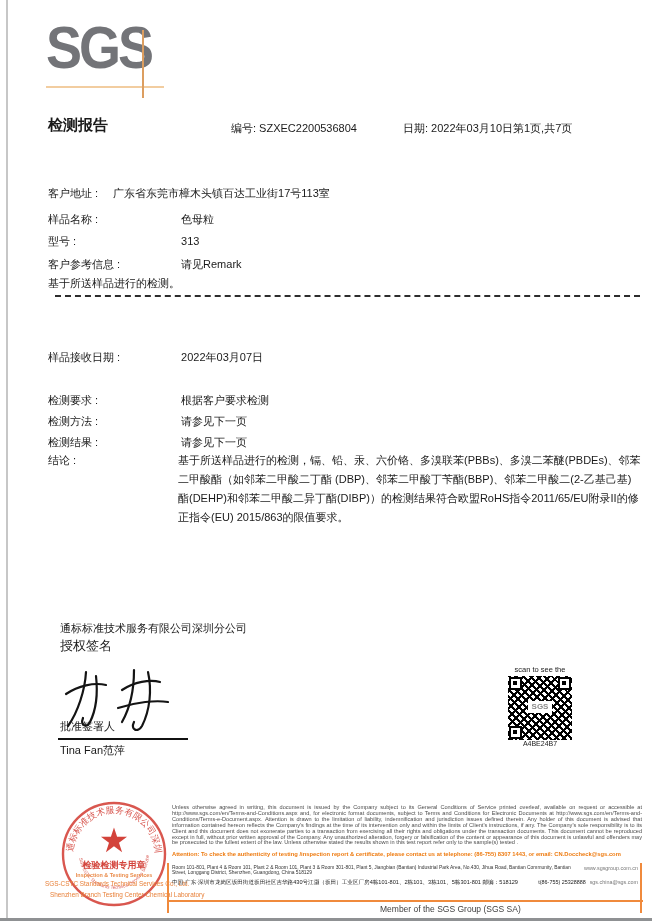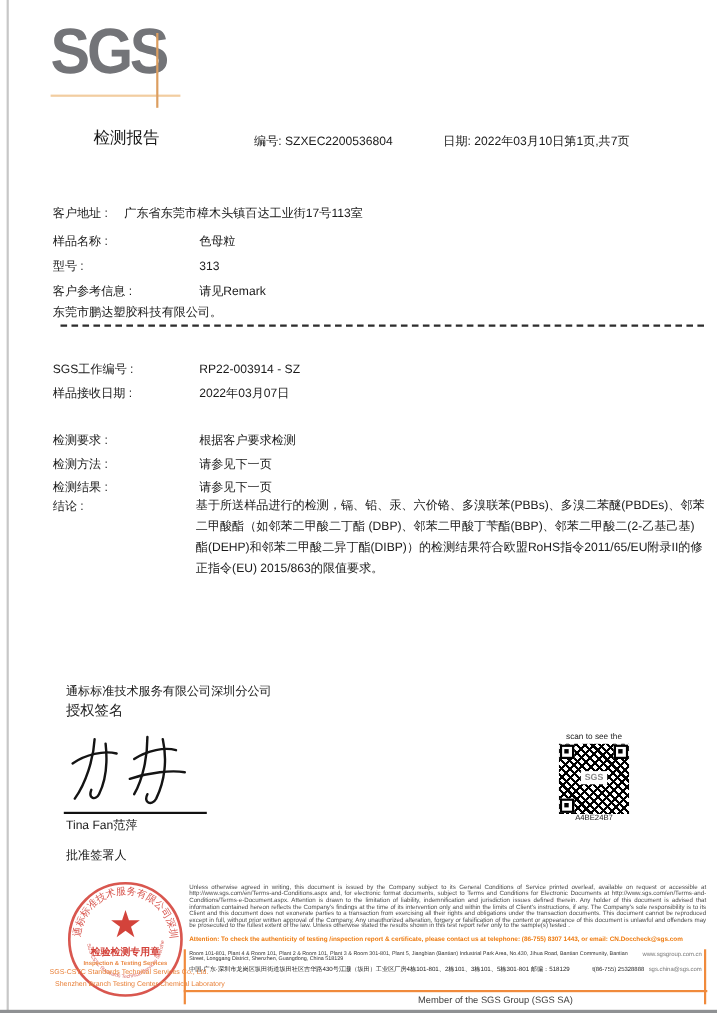--- a/index.html
+++ b/index.html
@@ -8,39 +8,39 @@
     font-family:"Liberation Sans","DejaVu Sans",sans-serif;color:#1a1a1a;
   }
   .edge-left{position:absolute;left:6px;top:0;width:2px;height:921px;background:#c7c7c7;}
   .edge-bottom{position:absolute;left:0;top:918px;width:652px;height:3px;background:#8f9193;}
 
   
   .logo{position:absolute;left:46px;top:16px;font-size:54px;font-weight:bold;
         color:#737478;letter-spacing:-3px;transform:scaleY(1.08);}
   .logo-underline{position:absolute;left:46px;top:86px;width:118px;height:2px;background:#f2cda0;}
   .logo-vline{position:absolute;left:142px;top:30px;width:2px;height:68px;background:#dc9e60;}
-  .report-title{position:absolute;left:48px;top:116px;font-size:15px;font-weight:normal;margin-left:37px;}
+  .report-title{position:absolute;left:48px;top:116px;font-size:15px;font-weight:bold;}
   .hline-item{position:absolute;top:121px;font-size:11px;}
   .no{left:231px;} .date{left:403px;} .pages{left:513px;}
 
   
   .row{position:absolute;left:48px;font-size:11px;white-space:nowrap;}
   .row .lab{display:inline-block;}
   .w62{width:62px;} .w130{width:130px;}
   .dash-sep{position:absolute;left:55px;top:295px;width:585px;border-top:2px dashed #2d2d2d;}
   .conclusion{position:absolute;left:178px;top:451px;width:463px;font-size:11px;line-height:19px;}
   .conclusion-label{position:absolute;left:48px;top:453px;font-size:11px;}
 
   
   .sig-company{position:absolute;left:60px;top:621px;font-size:11px;}
   .sig-auth{position:absolute;left:60px;top:637px;font-size:13px;}
   .sig-svg{position:absolute;left:60px;top:664px;}
   .sig-line{position:absolute;left:58px;top:738px;width:130px;height:2px;background:#111;}
   .sig-name{position:absolute;left:60px;top:743px;font-size:11px;}
-  .sig-title{position:absolute;left:60px;top:770px;font-size:11px;}
+  .sig-title{position:absolute;left:60px;top:719px;font-size:11px;}
 
   
   .qr-caption{position:absolute;left:504px;top:665px;width:72px;text-align:center;font-size:7.5px;color:#222;}
   .qr{position:absolute;left:508px;top:676px;width:64px;height:64px;background:#fff;
       background-image:
         repeating-linear-gradient(45deg,#000 0 2px,transparent 2px 5px),
         repeating-linear-gradient(-45deg,#000 0 2px,transparent 2px 6px);
       outline:1px solid #fff;}
   .finder{position:absolute;width:13px;height:13px;border:2.5px solid #000;background:#fff;box-sizing:border-box;}
   .finder::after{content:"";position:absolute;left:2px;top:2px;width:4px;height:4px;background:#000;}
@@ -95,28 +95,24 @@
     <span>色母粒</span>
   </div>
   <div class="row" style="top:234px">
     <span class="lab w130">型号 :</span>
     <span>313</span>
   </div>
   <div class="row" style="top:257px">
     <span class="lab w130">客户参考信息 :</span>
     <span>请见Remark</span>
   </div>
-  <div class="row" style="top:276px">东莞市鹏达塑胶科技有限公司。</div>
+  <div class="row" style="top:276px">基于所送样品进行的检测。</div>
 
   <div class="dash-sep"></div>
 
-  <div class="row" style="top:328px">
-    <span class="lab w130">SGS工作编号 :</span>
-    <span>RP22-003914 - SZ</span>
-  </div>
   <div class="row" style="top:350px">
     <span class="lab w130">样品接收日期 :</span>
     <span>2022年03月07日</span>
   </div>
   <div class="row" style="top:393px">
     <span class="lab w130">检测要求 :</span>
     <span>根据客户要求检测</span>
   </div>
   <div class="row" style="top:435px">
     <span class="lab w130">检测结果 :</span>

